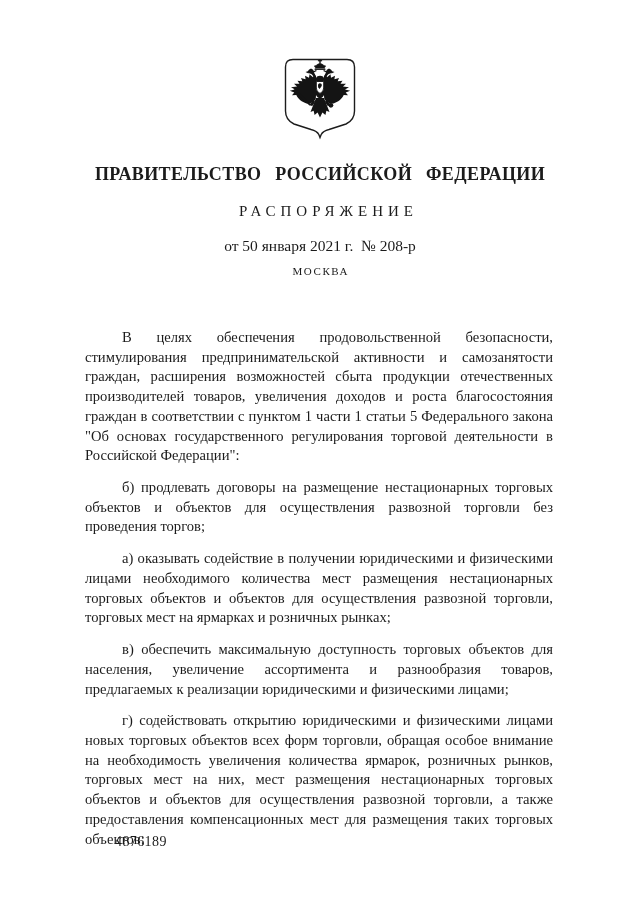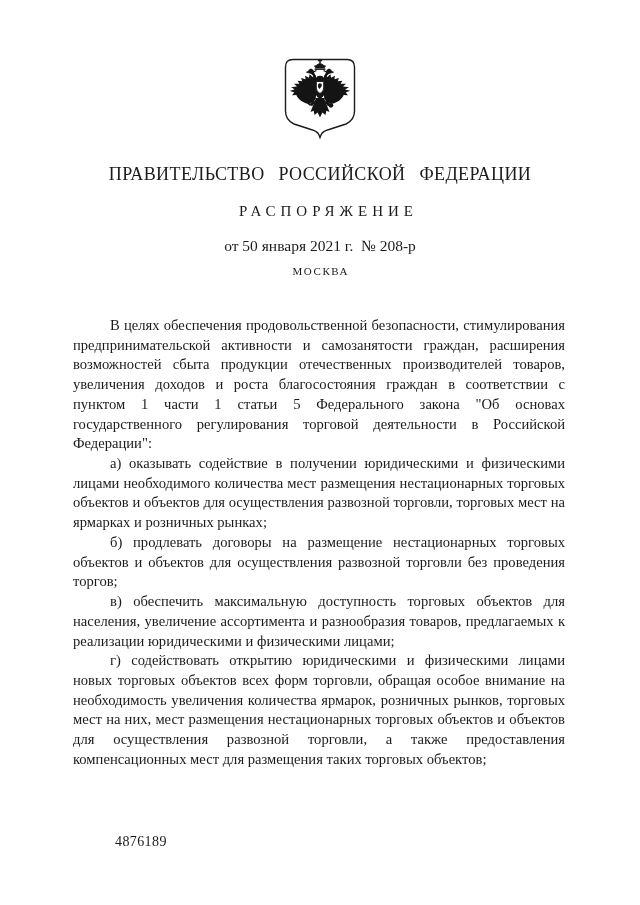--- a/index.html
+++ b/index.html
@@ -25,21 +25,21 @@
   }
   .emblem svg { display: block; width: 100%; height: 100%; }
   .org-title {
     position: absolute;
     top: 164px;
     left: 0;
     width: 640px;
     margin: 0;
     text-align: center;
     font-size: 18px;
-    font-weight: normal;
+    font-weight: bold;
     letter-spacing: 0.4px;
     word-spacing: 9px;
     white-space: nowrap;
   }
   .doc-type {
     position: absolute;
     top: 203px;
     left: 6px;
     width: 640px;
     text-align: center;
@@ -69,21 +69,21 @@
   .doc-body {
     position: absolute;
     top: 316px;
     left: 73px;
     width: 492px;
     font-size: 14.6px;
     line-height: 19.72px;
     text-align: justify;
   }
   .doc-body p {
-    margin: 0;
+    margin: 12px;
     padding: 0;
     text-indent: 37px;
   }
   .foot-code {
     position: absolute;
     left: 71px;
     top: 834px;
     font-size: 14px;
     letter-spacing: 0.4px;
     margin-left: 44px;
@@ -169,21 +169,21 @@
   <h1 class="org-title">ПРАВИТЕЛЬСТВО РОССИЙСКОЙ ФЕДЕРАЦИИ</h1>
 
   <div class="doc-type">РАСПОРЯЖЕНИЕ</div>
 
   <div class="date-line">от 50 января 2021 г.  № 208-р</div>
 
   <div class="city-line">МОСКВА</div>
 
   <div class="doc-body">
     <p>В целях обеспечения продовольственной безопасности, стимулирования предпринимательской активности и самозанятости граждан, расширения возможностей сбыта продукции отечественных производителей товаров, увеличения доходов и роста благосостояния граждан в соответствии с пунктом 1 части 1 статьи 5 Федерального закона "Об основах государственного регулирования торговой деятельности в Российской Федерации":</p>
+    <p>б) продлевать договоры на размещение нестационарных торговых объектов и объектов для осуществления развозной торговли без проведения торгов;</p>
     <p>а) оказывать содействие в получении юридическими и физическими лицами необходимого количества мест размещения нестационарных торговых объектов и объектов для осуществления развозной торговли, торговых мест на ярмарках и розничных рынках;</p>
-    <p>б) продлевать договоры на размещение нестационарных торговых объектов и объектов для осуществления развозной торговли без проведения торгов;</p>
     <p>в) обеспечить максимальную доступность торговых объектов для населения, увеличение ассортимента и разнообразия товаров, предлагаемых к реализации юридическими и физическими лицами;</p>
     <p>г) содействовать открытию юридическими и физическими лицами новых торговых объектов всех форм торговли, обращая особое внимание на необходимость увеличения количества ярмарок, розничных рынков, торговых мест на них, мест размещения нестационарных торговых объектов и объектов для осуществления развозной торговли, а также предоставления компенсационных мест для размещения таких торговых объектов;</p>
   </div>
 
   <div class="foot-code">4876189</div>
 
 </div>
 
 </body></html>

